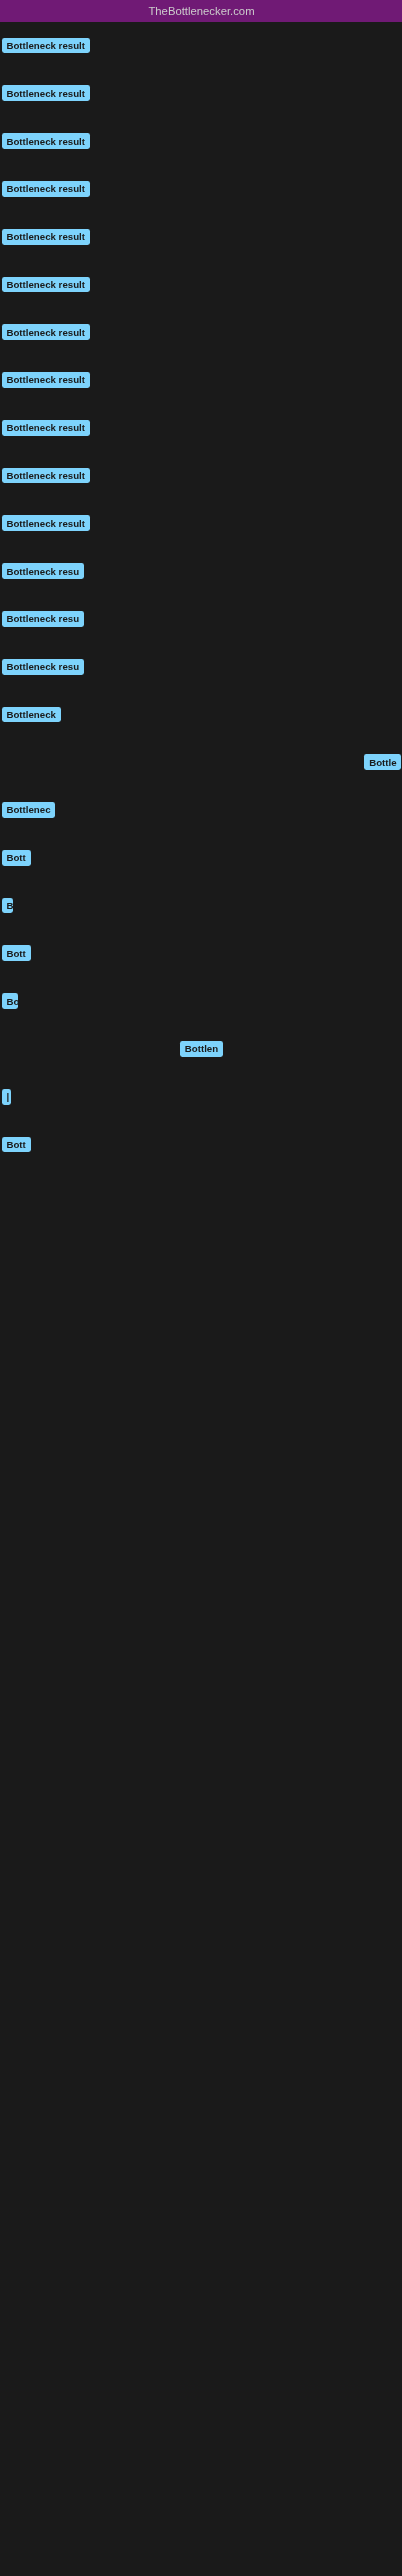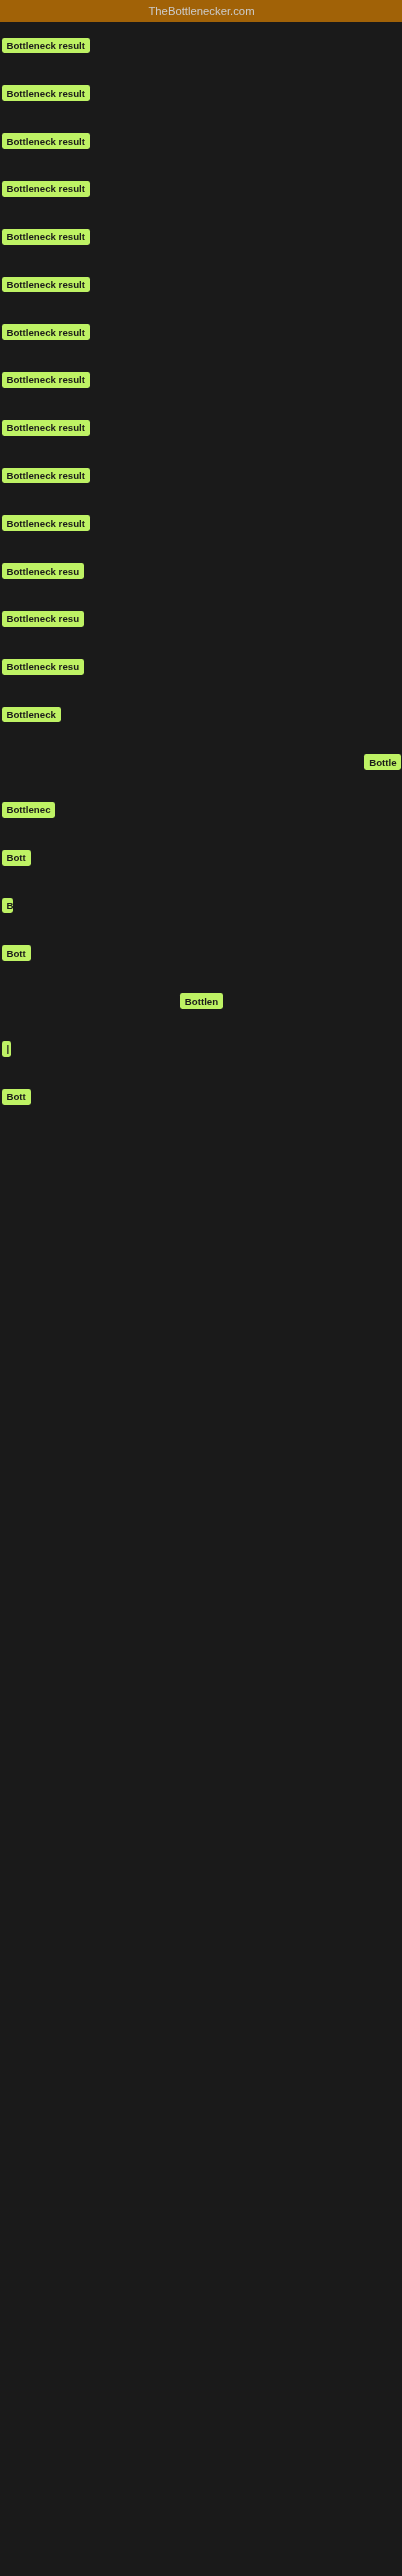--- a/index.html
+++ b/index.html
@@ -12,25 +12,25 @@
       min-height: 2576px;
       background-color: #1a1a1a;
       font-family: Arial, sans-serif;
       position: relative;
     }
     .site-title {
       text-align: center;
       color: #cccccc;
       font-size: 11.3px;
       padding: 4.8px 0;
-      background-color: #a16207;
+      background-color: #701a75;
     }
     .badge {
       display: inline-block;
-      background-color: #bef264;
+      background-color: #7dd3fc;
       color: #1a1a1a;
       font-size: 9.7px;
       font-weight: bold;
       padding: 2.4px 4.8px;
       border-radius: 2.4px;
       white-space: nowrap;
       overflow: hidden;
     }
     .row {
       padding: 6.4px 1.6px;
@@ -99,20 +99,23 @@
     </div>
     <div class="row" style="padding-top: 16px; padding-bottom: 16px;">
       <span class="badge" style="max-width: 31px;">Bott</span>
     </div>
     <div class="row" style="padding-top: 16px; padding-bottom: 16px;">
       <span class="badge" style="max-width: 11.3px;">B</span>
     </div>
     <div class="row" style="padding-top: 16px; padding-bottom: 16px;">
       <span class="badge" style="max-width: 31px;">Bott</span>
     </div>
+    <div class="row" style="padding-top: 16px; padding-bottom: 16px;">
+      <span class="badge" style="max-width: 16px;">Bo</span>
+    </div>
     <div class="row" style="padding-top: 16px; padding-bottom: 16px; justify-content: center;">
       <span class="badge" style="max-width: 47px;">Bottlen</span>
     </div>
     <div class="row" style="padding-top: 16px; padding-bottom: 16px;">
       <span class="badge" style="max-width: 6.4px;">|</span>
     </div>
     <div class="row" style="padding-top: 16px; padding-bottom: 16px;">
       <span class="badge" style="max-width: 31px;">Bott</span>
     </div>
   </div>

